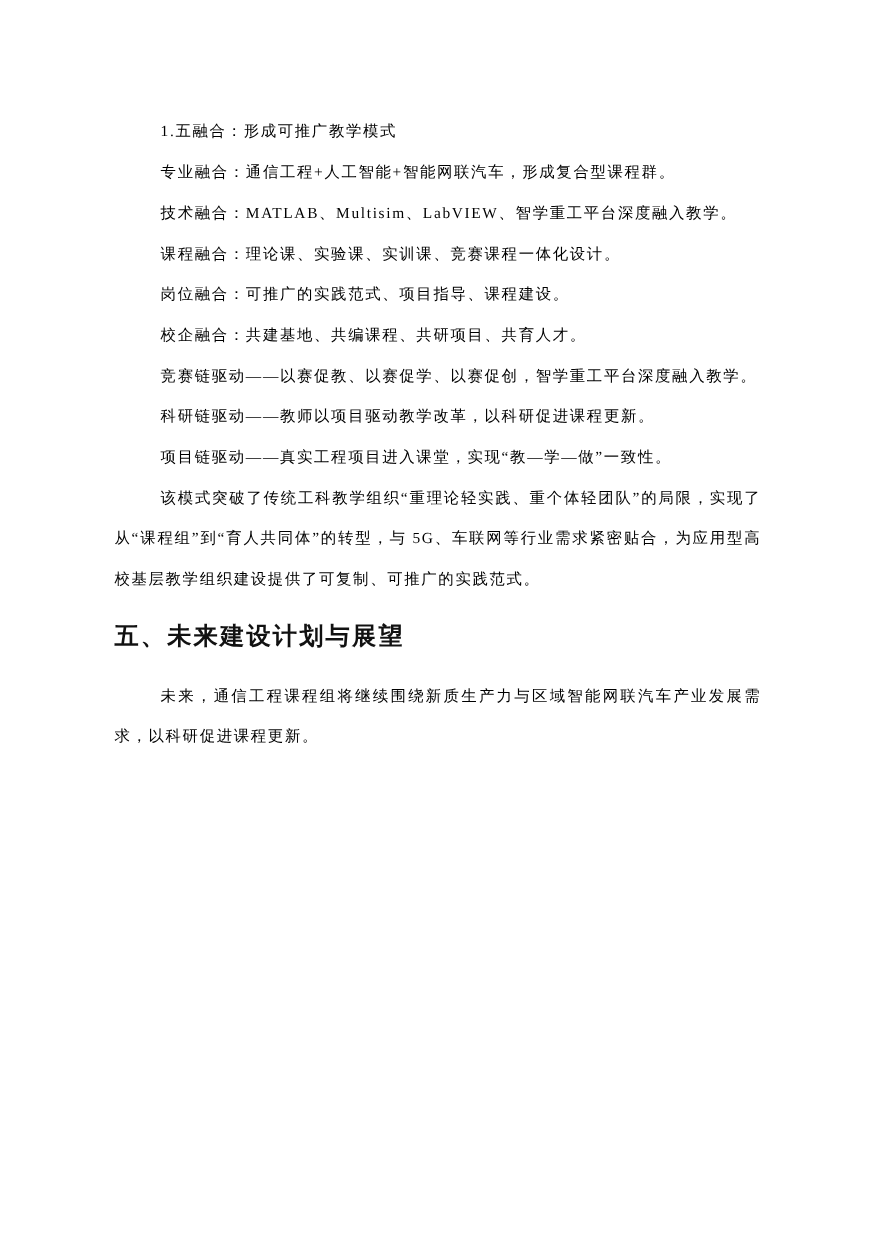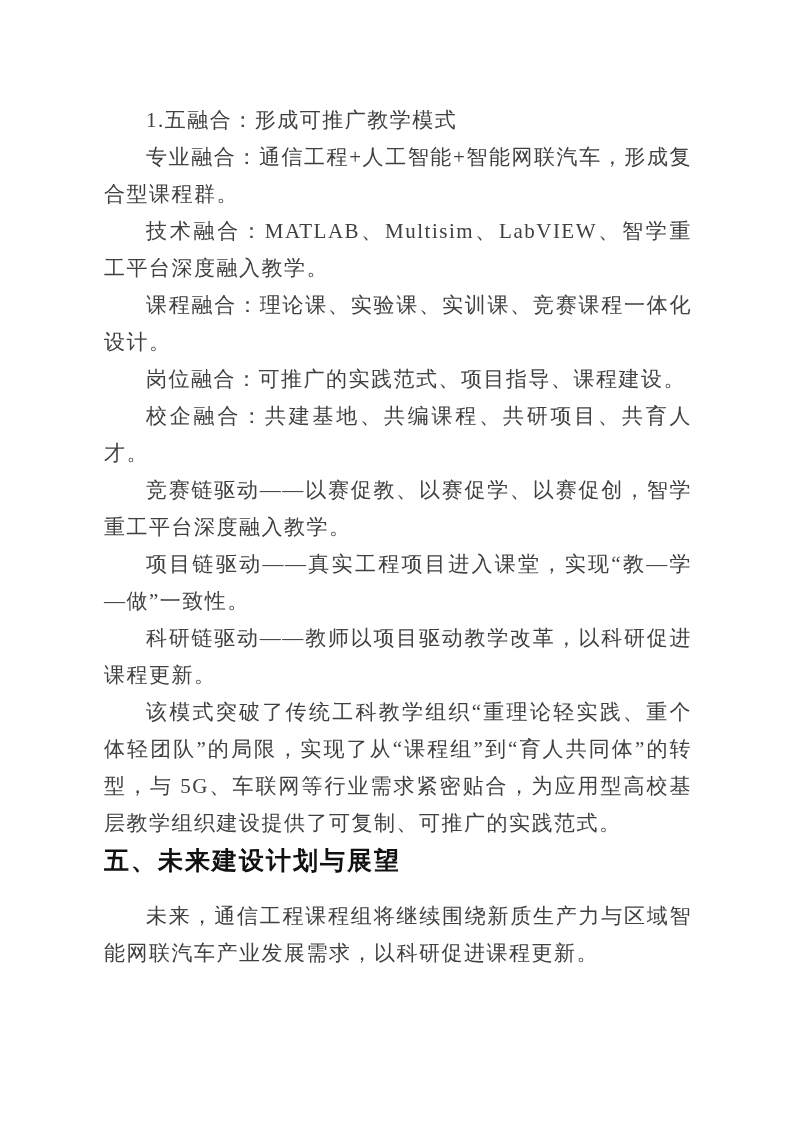--- a/index.html
+++ b/index.html
@@ -18,52 +18,52 @@
   .content {
     position: absolute;
     left: 104px;
     top: 102px;
     width: 588px;
   }
   p.body-para {
     margin: 0;
     padding: 0;
     font-family: "Liberation Serif", "DejaVu Serif", serif;
-    font-size: 21px;
+    font-size: 14px;
     line-height: 37px;
     letter-spacing: 1.5px;
-    color: #404040;
+    color: #000000;
     text-align: justify;
     text-justify: inter-ideograph;
     text-indent: 42px;
     word-break: break-all;
   }
   h2.section-heading {
-    margin: 0 0 19px 0;
+    margin: 13px 0 19px 0;
     padding: 0;
     font-family: Liberation Sans, sans-serif;
-    font-size: 25px;
+    font-size: 22px;
     line-height: 37px;
     font-weight: bold;
     letter-spacing: 2px;
     color: #111111;
     text-indent: 0;
   }
 </style>
 </head>
 <body>
 
 <div class="page">
   <div class="content">
     <p class="body-para">1.五融合：形成可推广教学模式</p>
     <p class="body-para">专业融合：通信工程+人工智能+智能网联汽车，形成复合型课程群。</p>
     <p class="body-para">技术融合：MATLAB、Multisim、LabVIEW、智学重工平台深度融入教学。</p>
     <p class="body-para">课程融合：理论课、实验课、实训课、竞赛课程一体化设计。</p>
     <p class="body-para">岗位融合：可推广的实践范式、项目指导、课程建设。</p>
     <p class="body-para">校企融合：共建基地、共编课程、共研项目、共育人才。</p>
     <p class="body-para">竞赛链驱动——以赛促教、以赛促学、以赛促创，智学重工平台深度融入教学。</p>
+    <p class="body-para">科研链驱动——教师以项目驱动教学改革，以科研促进课程更新。</p>
     <p class="body-para">项目链驱动——真实工程项目进入课堂，实现“教—学—做”一致性。</p>
-    <p class="body-para">科研链驱动——教师以项目驱动教学改革，以科研促进课程更新。</p>
     <p class="body-para">该模式突破了传统工科教学组织“重理论轻实践、重个体轻团队”的局限，实现了从“课程组”到“育人共同体”的转型，与 5G、车联网等行业需求紧密贴合，为应用型高校基层教学组织建设提供了可复制、可推广的实践范式。</p>
     <h2 class="section-heading">五、未来建设计划与展望</h2>
     <p class="body-para">未来，通信工程课程组将继续围绕新质生产力与区域智能网联汽车产业发展需求，以科研促进课程更新。</p>
   </div>
 </div>
 
 </body></html>

